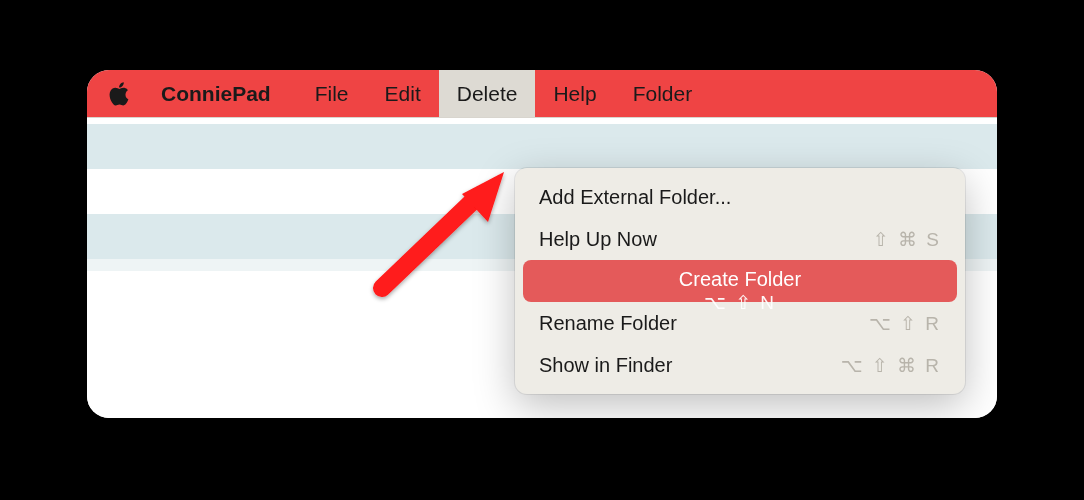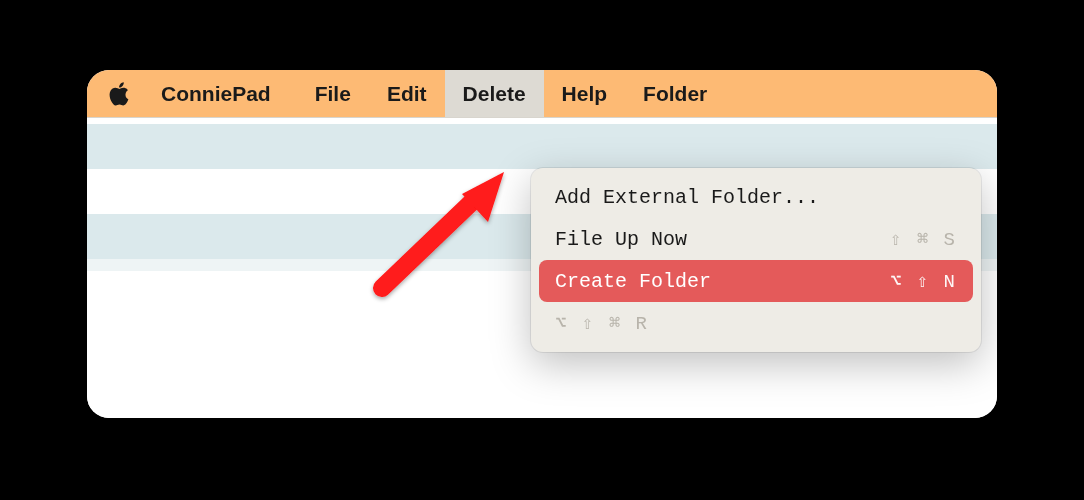--- a/index.html
+++ b/index.html
@@ -17,21 +17,21 @@
       top: 70px;
       width: 910px;
       height: 348px;
       background: #fff;
       border-radius: 22px;
       overflow: hidden;
       box-shadow: 0 20px 50px rgba(0,0,0,0.4);
     }
     .menubar {
       height: 48px;
-      background: #fdba74;
+      background: #ef4444;
       display: flex;
       align-items: center;
       padding: 0 10px 0 18px;
       border-bottom: 1px solid #d8d5ce;
       font-size: 21px;
       color: #1a1a1a;
     }
     .apple-logo {
       width: 28px;
       display: flex;
@@ -42,21 +42,21 @@
     .apple-logo svg { width: 20px; height: 24px; }
     .app-name {
       font-weight: 700;
       margin-right: 26px;
     }
     .menu-item {
       padding: 0 18px;
       height: 100%;
       display: flex;
       align-items: center;
-      font-weight: 700;
+      font-weight: 400;
     }
     .menu-item.open {
       background: #dddad3;
     }
     .body-area {
       position: relative;
       height: calc(100% - 48px);
       background: #fff;
     }
     .stripe {
@@ -69,42 +69,42 @@
     .stripe.s1 { top: 6px; }
     .stripe.s2 { top: 96px; }
     .stripe.s2b {
       top: 141px;
       height: 12px;
       background: #eef4f5;
     }
 
     .dropdown {
       position: absolute;
-      left: 444px;
+      left: 428px;
       top: 50px;
       width: 450px;
       background: #eeece6;
       border-radius: 12px;
       box-shadow: 0 12px 40px rgba(0,0,0,0.25), 0 0 0 1px rgba(0,0,0,0.08);
       padding: 8px;
       font-size: 20px;
-      font-family: Liberation Mono, monospace;
     }
     .dropdown-item {
       display: flex;
       align-items: center;
       justify-content: space-between;
       padding: 8px 16px;
       border-radius: 8px;
       color: #1a1a1a;
       height: 42px;
     }
     .dropdown-item.selected {
       background: #e45a5a;
       color: #fff;
+      flex-direction: column;
     }
     .dropdown-item.disabled .shortcut { color: #b8b4ab; }
     .dropdown-item.selected .shortcut { color: #fff; opacity: 0.95; }
     .shortcut {
       font-size: 19px;
       letter-spacing: 2px;
       display: flex;
       align-items: center;
       gap: 4px;
       font-weight: 400;
@@ -143,28 +143,33 @@
     <div class="stripe s1"></div>
     <div class="stripe s2"></div>
     <div class="stripe s2b"></div>
 
     <div class="dropdown">
       <div class="dropdown-item">
         <span>Add External Folder...</span>
         <span class="shortcut"></span>
       </div>
       <div class="dropdown-item disabled">
-        <span>File Up Now</span>
+        <span>Help Up Now</span>
         <span class="shortcut">⇧ ⌘ S</span>
       </div>
       <div class="dropdown-item selected">
         <span>Create Folder</span>
         <span class="shortcut">⌥ ⇧ N</span>
       </div>
       <div class="dropdown-item disabled">
+        <span>Rename Folder</span>
+        <span class="shortcut">⌥ ⇧ R</span>
+      </div>
+      <div class="dropdown-item disabled">
+        <span>Show in Finder</span>
         <span class="shortcut">⌥ ⇧ ⌘ R</span>
       </div>
     </div>
   </div>
 </div>
 
 <div class="arrow">
   <svg viewBox="0 0 150 120">
     <defs>
       <filter id="ds" x="-20%" y="-20%" width="140%" height="140%">

